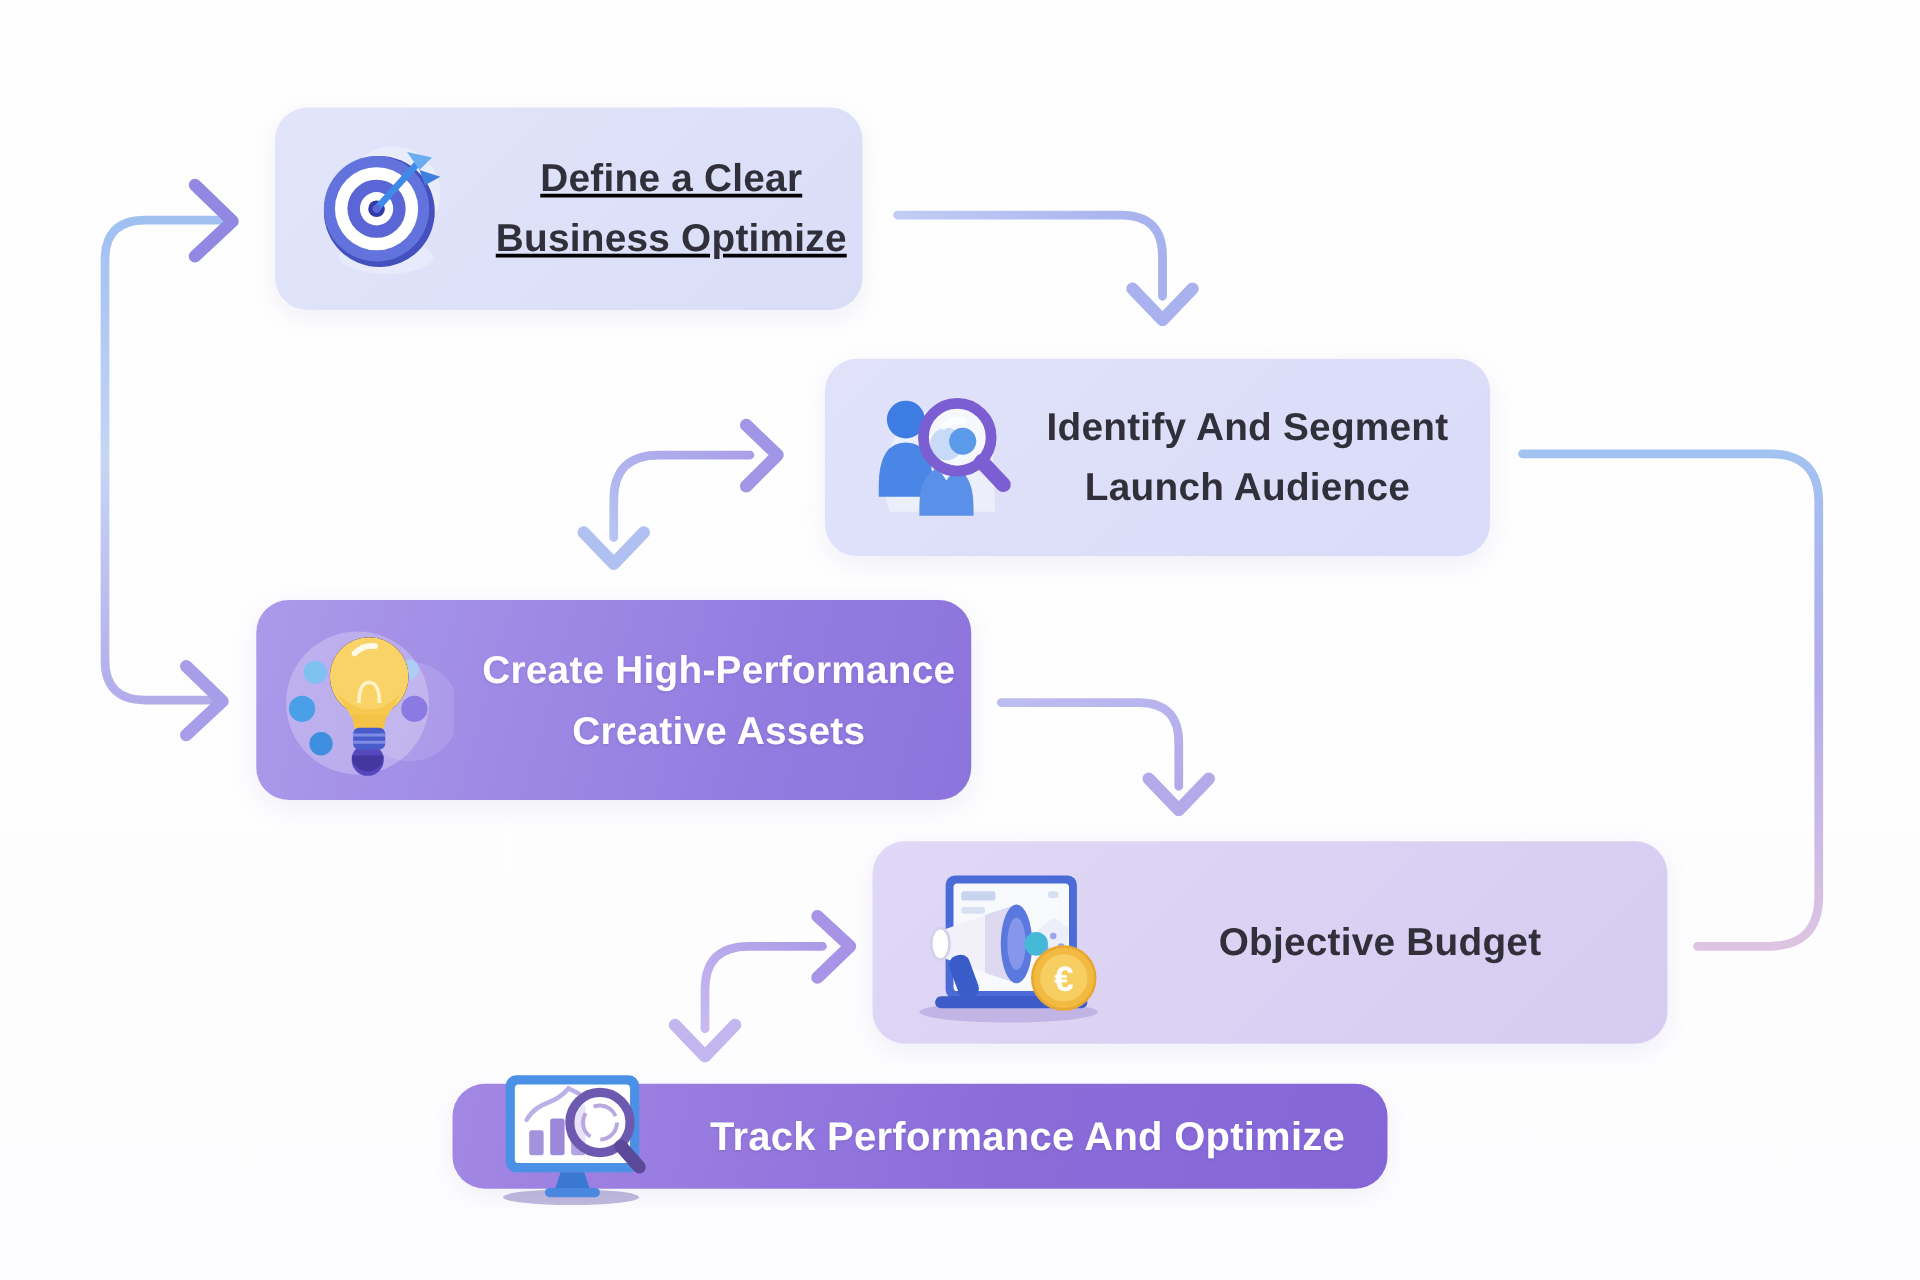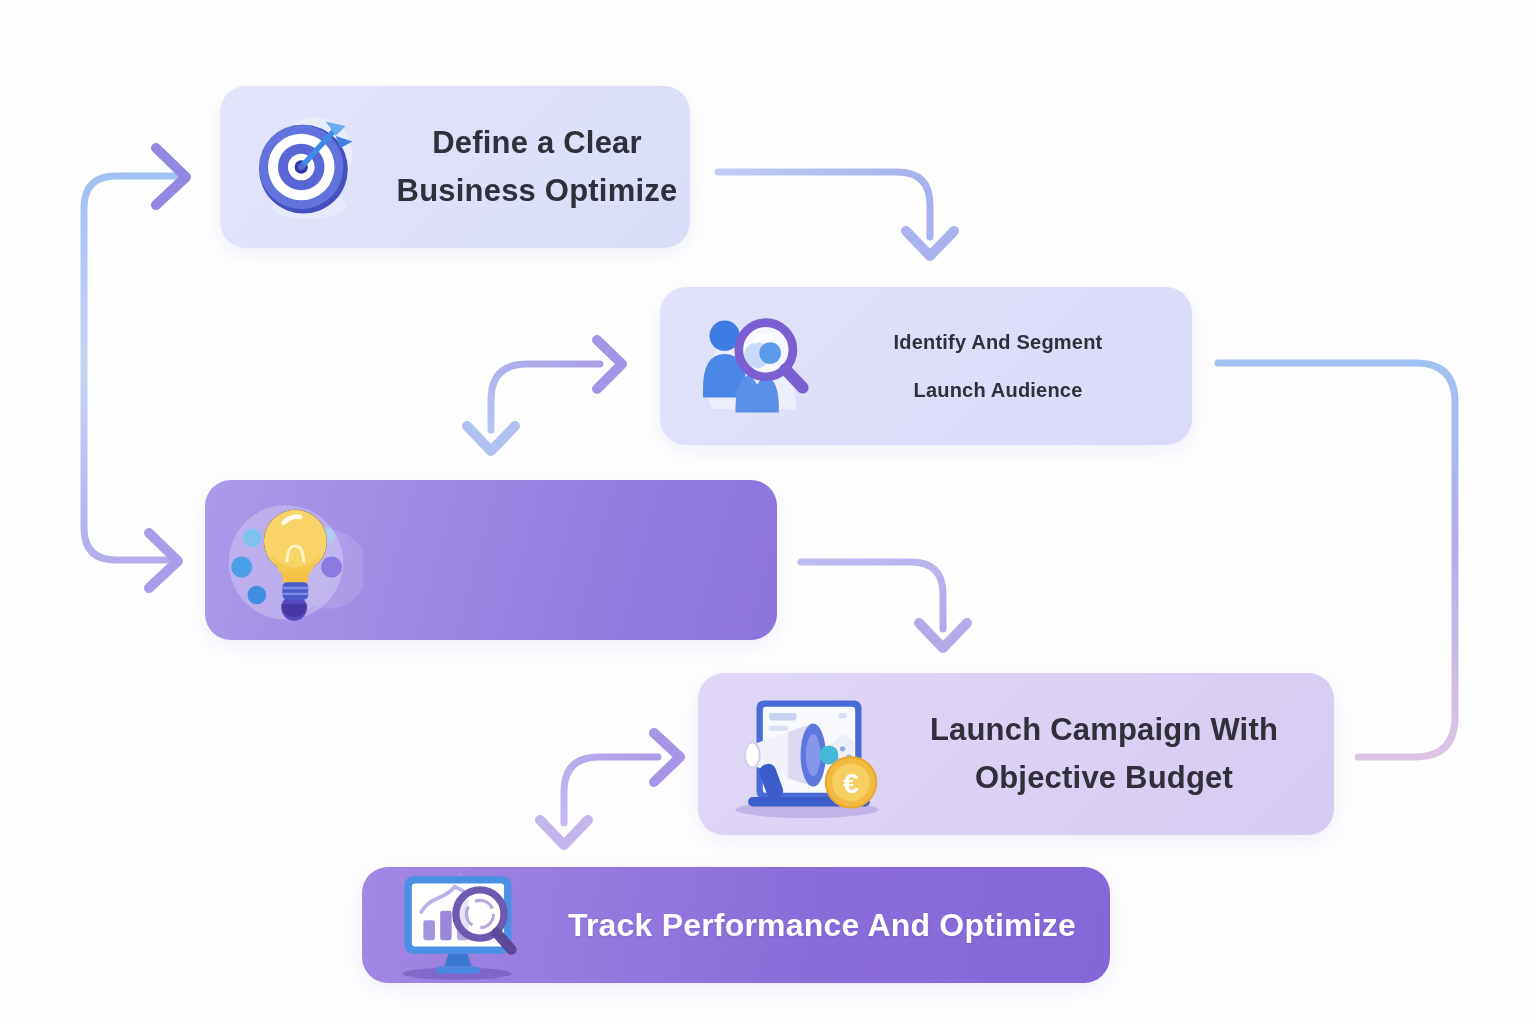--- a/index.html
+++ b/index.html
@@ -24,29 +24,29 @@
   .step-box.purple5{background:linear-gradient(100deg,#a287e4 0%,#8a6cd9 60%,#8566d7 100%);}
   .icon-wrap{flex:0 0 auto;display:flex;align-items:center;justify-content:center;}
   .box-text{
     flex:1 1 auto;text-align:center;
     font-weight:600;letter-spacing:0.2px;
   }
   .box-text.dark{color:#302f3a;}
   .box-text.white{color:#ffffff;text-shadow:0 1px 2px rgba(80,60,150,0.25);}
   .box-text .line{display:block;}
   #box1 .box-text{font-size:31px;line-height:48px;}
-  #box2 .box-text{font-size:20px;line-height:48px;}
+  #box2 .box-text{font-size:31px;line-height:48px;}
   #box3 .box-text{font-size:31px;line-height:49px;}
   #box4 .box-text{font-size:31px;line-height:48px;}
   #box5 .box-text{font-size:32px;line-height:40px;}
-  #box1{left:220px;top:86px;width:470px;height:162px;}
+  #box1{left:220px;top:86px;width:470px;height:162px;text-decoration:underline;}
   #box2{left:660px;top:287px;width:532px;height:158px;}
   #box3{left:205px;top:480px;width:572px;height:160px;}
   #box4{left:698px;top:673px;width:636px;height:162px;}
-  #box5{left:362px;top:867px;width:748px;height:116px;}
+  #box5{left:362px;top:867px;width:748px;height:84px;}
   #box1 .icon-wrap{width:150px;height:150px;margin-left:14px;}
   #box2 .icon-wrap{width:150px;height:140px;margin-left:20px;}
   #box3 .icon-wrap{width:160px;height:150px;margin-left:8px;}
   #box4 .icon-wrap{width:190px;height:150px;margin-left:16px;}
   #box5 .icon-wrap{width:150px;height:112px;margin-left:22px;}
   #box4 .box-text{margin-right:30px;}
   #box2 .box-text{margin-right:26px;}
 </style>
 </head>
 <body>
@@ -174,20 +174,24 @@
         <circle cx="89" cy="39" r="7" fill="#aecdf5"></circle>
         <circle cx="62" cy="44" r="27" fill="#f9d express"></circle>
         <circle cx="62" cy="44" r="27" fill="#f9d367"></circle>
         <path d="M 40 55 Q 62 78 84 55 L 74 72 L 50 72 Z" fill="#f6c84f"></path>
         <path d="M 50 70 L 74 70 L 72 80 L 52 80 Z" fill="#f3c247"></path>
         <path d="M 55 62 Q 55 48 62 48 Q 69 48 69 62" stroke="#fff3c8" stroke-width="2.5" fill="none"></path>
         <path d="M 52 28 Q 58 22 66 23" stroke="#ffffff" stroke-width="4" fill="none" stroke-linecap="round" opacity="0.85"></path>
         <rect x="51" y="79" width="22" height="15" rx="4" fill="#4a5ccb"></rect>
         <path d="M 51 84 L 73 84 M 51 89 L 73 89" stroke="#7f8ce6" stroke-width="2"></path>
       </svg>
+    </div>
+    <div class="box-text white">
+      <span class="line">Create High-Performance</span>
+      <span class="line">Creative Assets</span>
     </div>
   </div>
 
   <div id="box4" class="step-box light4">
     <div class="icon-wrap">
       <svg width="168" height="134" viewBox="0 0 160 126">
         <ellipse cx="78" cy="116" rx="68" ry="8" fill="#8f7cc9" opacity="0.35"></ellipse>
         <rect x="30" y="12" width="100" height="94" rx="7" fill="#4a6ad8"></rect>
         <rect x="36" y="18" width="88" height="82" rx="3" fill="#f7f9fd"></rect>
         <rect x="42" y="24" width="26" height="7" rx="2" fill="#c7d3ef"></rect>
@@ -205,21 +209,20 @@
         <circle cx="99" cy="64" r="9" fill="#45b8d8"></circle>
         <ellipse cx="26" cy="64" rx="7" ry="12" fill="#ffffff" stroke="#d4d0ea" stroke-width="2"></ellipse>
         <rect x="36" y="72" width="16" height="34" rx="7" fill="#3a5cc8" transform="rotate(-20 44 89)"></rect>
         <circle cx="120" cy="90" r="24" fill="#f3ba41"></circle>
         <circle cx="120" cy="90" r="24" fill="none" stroke="#e8a830" stroke-width="2"></circle>
         <circle cx="120" cy="90" r="18" fill="#f7ce62"></circle>
         <text x="120" y="100" text-anchor="middle" font-family="Liberation Sans, sans-serif" font-size="27" font-weight="bold" fill="#ffffff">€</text>
       </svg>
     </div>
     <div class="box-text dark">
-      <span class="line">Launch Campaign With</span>
       <span class="line">Objective Budget</span>
     </div>
   </div>
 
   <div id="box5" class="step-box purple5">
     <div class="icon-wrap">
       <svg width="126" height="110" viewBox="0 0 120 105">
         <path d="M 60 2 L 90 30 L 60 70 Z" fill="#ffffff" opacity="0.15"></path>
         <ellipse cx="58" cy="99" rx="52" ry="6" fill="#4d3a9e" opacity="0.35"></ellipse>
         <rect x="8" y="6" width="102" height="74" rx="8" fill="#4a90e4"></rect>

